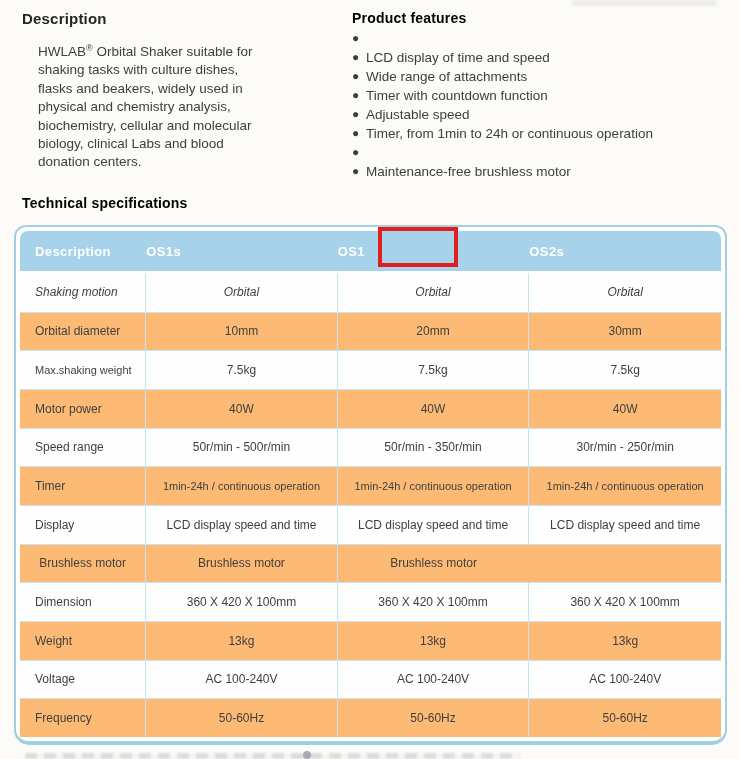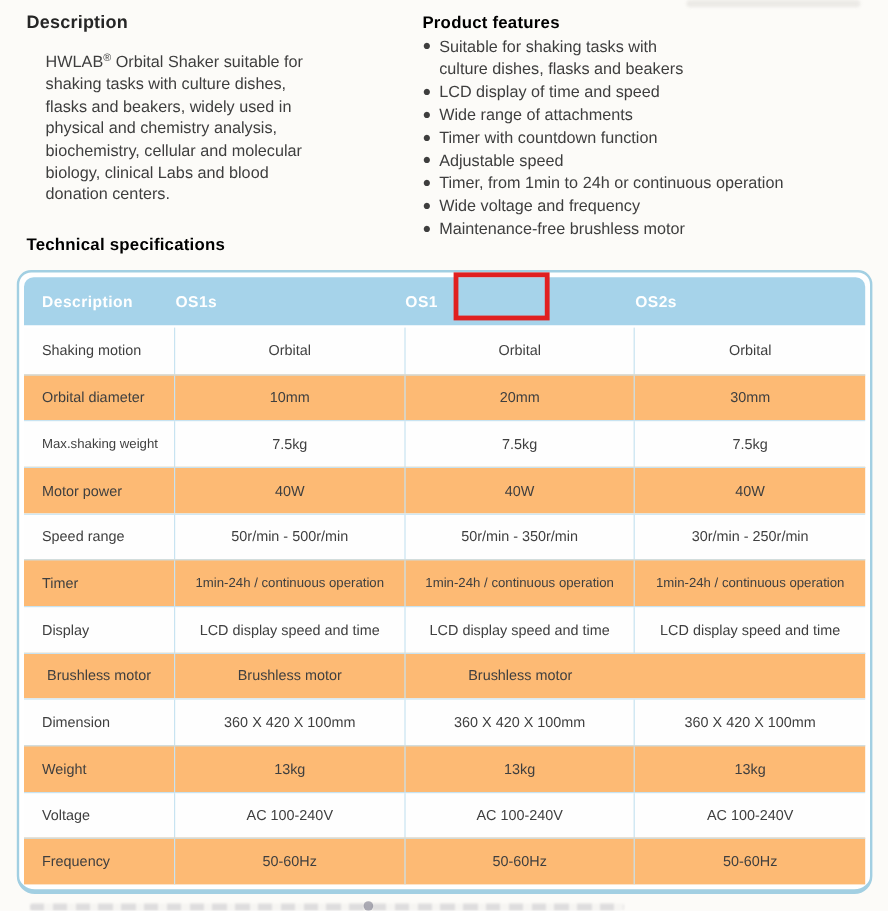--- a/index.html
+++ b/index.html
@@ -45,21 +45,21 @@
   .hcell{
     font-size:13px;font-weight:bold;color:#ffffff;letter-spacing:.4px;
     text-align:left;
   }
   .hcell.first{text-align:left;padding-left:15px;}
   .tbody{flex:1;display:grid;grid-auto-rows:1fr;}
   .trow{
     display:grid;grid-template-columns:18% 27.33% 27.33% 27.34%;
     background:#fefefe;border-top:1px solid #c8e3f1;
   }
-  .trow:first-child{border-top:none;}
+  .trow:first-child{border-top:none;font-style:italic;}
   .trow.alt{background:#fdba74;}
   .cell{
     display:flex;align-items:center;justify-content:center;
     font-size:12px;color:#3f3f3f;box-sizing:border-box;overflow:hidden;
   }
   .cell:not(:last-child){border-right:1px solid #c8e3f1;}
   .cell.label{justify-content:flex-start;padding-left:15px;}
   .cell.small{font-size:11px;text-align:center;}
   
   .red-box{
@@ -91,22 +91,20 @@
 biochemistry, cellular and molecular
 biology, clinical Labs and blood
 donation centers.</span></p>
 </section>
 
 <section class="features">
   <h3 class="h-purple">Product features</h3>
   <ul id="features-list">
       <li>
         <span class="bullet">●</span>
-        <span class="ftext">Suitable for shaking tasks with
-culture dishes, flasks and beakers</span>
       </li>
       <li>
         <span class="bullet">●</span>
         <span class="ftext">LCD display of time and speed</span>
       </li>
       <li>
         <span class="bullet">●</span>
         <span class="ftext">Wide range of attachments</span>
       </li>
       <li>
@@ -116,21 +114,20 @@
       <li>
         <span class="bullet">●</span>
         <span class="ftext">Adjustable speed</span>
       </li>
       <li>
         <span class="bullet">●</span>
         <span class="ftext">Timer, from 1min to 24h or continuous operation</span>
       </li>
       <li>
         <span class="bullet">●</span>
-        <span class="ftext">Wide voltage and frequency</span>
       </li>
       <li>
         <span class="bullet">●</span>
         <span class="ftext">Maintenance-free brushless motor</span>
       </li>
     </ul>
 </section>
 
 <h3 class="h-purple tech-head">Technical specifications</h3>
 

